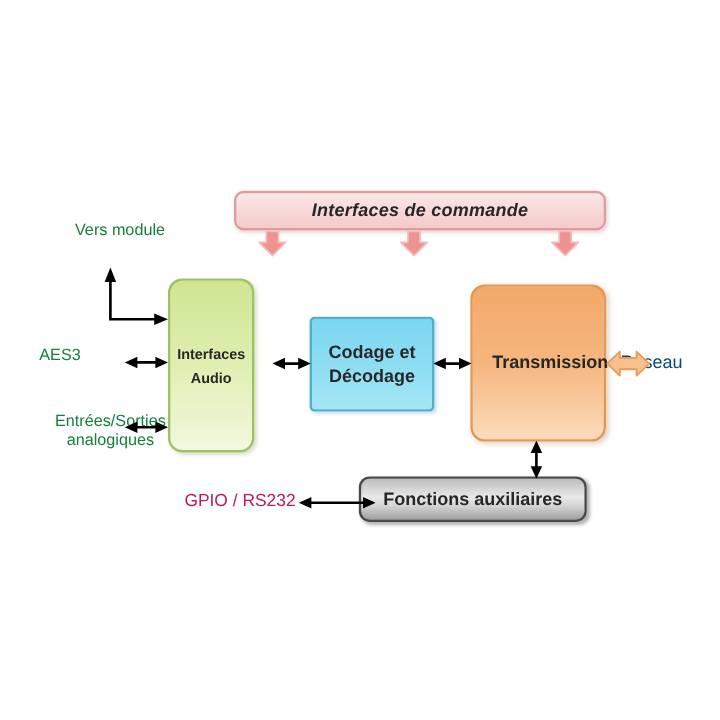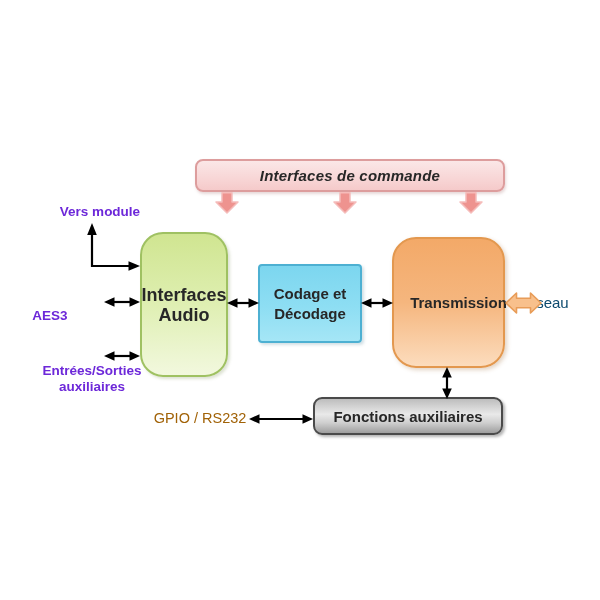--- a/index.html
+++ b/index.html
@@ -14,59 +14,59 @@
   }
   .command-box {
     left:195px; top:159px; width:310px; height:33px;
     background:linear-gradient(180deg,#fbe7e7 0%,#f8d6d6 60%,#f5caca 100%);
     border:2px solid #dd9d9d; border-radius:8px;
     font-size:15px; letter-spacing:0.2px;
     box-shadow:1px 2px 3px rgba(160,100,100,0.25);
     font-style:italic;
   }
   .audio-box {
-    left:140px; top:232px; width:88px; height:145px; padding:0 2px;
+    left:140px; top:232px; width:72px; height:145px; padding:0 2px;
     background:linear-gradient(180deg,#d0e591 0%,#ddeeae 45%,#f2f8de 100%);
-    border:2px solid #9fc162; border-radius:23px;
-    font-size:18px; line-height:20px;
+    border:2px solid #9fc162; border-radius:12px;
+    font-size:12px; line-height:20px;
     box-shadow:2px 2px 3px rgba(120,140,80,0.25);
   }
   .codec-box {
     left:258px; top:264px; width:104px; height:79px;
     background:linear-gradient(180deg,#7cd6ef 0%,#8edef3 55%,#a5e6f6 100%);
     border:2px solid #4db0d2; border-radius:4px;
     font-size:15px; line-height:20px;
     box-shadow:2px 2px 3px rgba(80,130,150,0.25);
   }
   .transmission-box {
     left:392px; top:237px; width:113px; height:131px;
     background:linear-gradient(180deg,#f3a968 0%,#f5b67e 50%,#fcdcbd 100%);
-    border:2px solid #e3984f; border-radius:24px;
+    border:2px solid #e3984f; border-radius:12px;
     font-size:15px;
     box-shadow:2px 2px 4px rgba(160,110,60,0.3);
     padding-left:20px;
   }
   .aux-box {
-    left:313px; top:397px; width:190px; height:38px;
+    left:299px; top:397px; width:190px; height:38px;
     background:linear-gradient(180deg,#bdbdbd 0%,#e9e9e9 45%,#cfcfcf 70%,#9e9e9e 100%);
     border:2px solid #4a4a4a; border-radius:9px;
     font-size:15px;
     box-shadow:2px 2px 3px rgba(0,0,0,0.3);
   }
   .side-label {
-    position:absolute; text-align:center; font-weight:bold;
-    font-size:13.5px; line-height:15.5px; color:#6d28d9;margin-top:20px;
+    position:absolute; text-align:center; font-weight:normal;
+    font-size:13.5px; line-height:15.5px; color:#15803d;
   }
   .side-label span { display:block; }
   .label-aes67  { left:50px;  top:184px; width:100px; }
   .label-aes3   { left:0px;   top:288px; width:100px; }
   .label-analog { left:0px;   top:343px; width:104px;padding-left:40px; }
   .gpio-label {
     position:absolute; left:152px; top:410px; width:96px;
-    font-weight:normal; font-size:14.5px; color:#a16207; text-align:center;
+    font-weight:normal; font-size:14.5px; color:#be185d; text-align:center;
   }
   .network-label {
     position:absolute; left:517px; top:294px; width:55px;
     font-weight:normal; font-size:15px; color:#0c4a6e; text-align:left;
   }
   svg.arrow { position:absolute; display:block; }
 </style>
 </head>
 <body>
 
@@ -103,21 +103,21 @@
   </div>
 
   <div class="side-label label-aes67">
     <span>Vers module</span>
   </div>
   <div class="side-label label-aes3">
     <span>AES3</span>
   </div>
   <div class="side-label label-analog">
     <span>Entrées/Sorties</span>
-    <span>auxiliaires</span>
+    <span>analogiques</span>
   </div>
 
   <div class="gpio-label">GPIO / RS232</div>
 
   <div class="network-label">Réseau</div>
 
   <svg class="arrow" style="left:84px;top:220px" width="60" height="52" viewBox="0 0 60 52">
     <path d="M8,14 V46 H45" fill="none" stroke="#000" stroke-width="2.2" stroke-linejoin="miter"></path>
     <polygon points="8,3 3.2,15 12.8,15" fill="#000"></polygon>
     <polygon points="56,46 44.5,41.2 44.5,50.8" fill="#000"></polygon>

